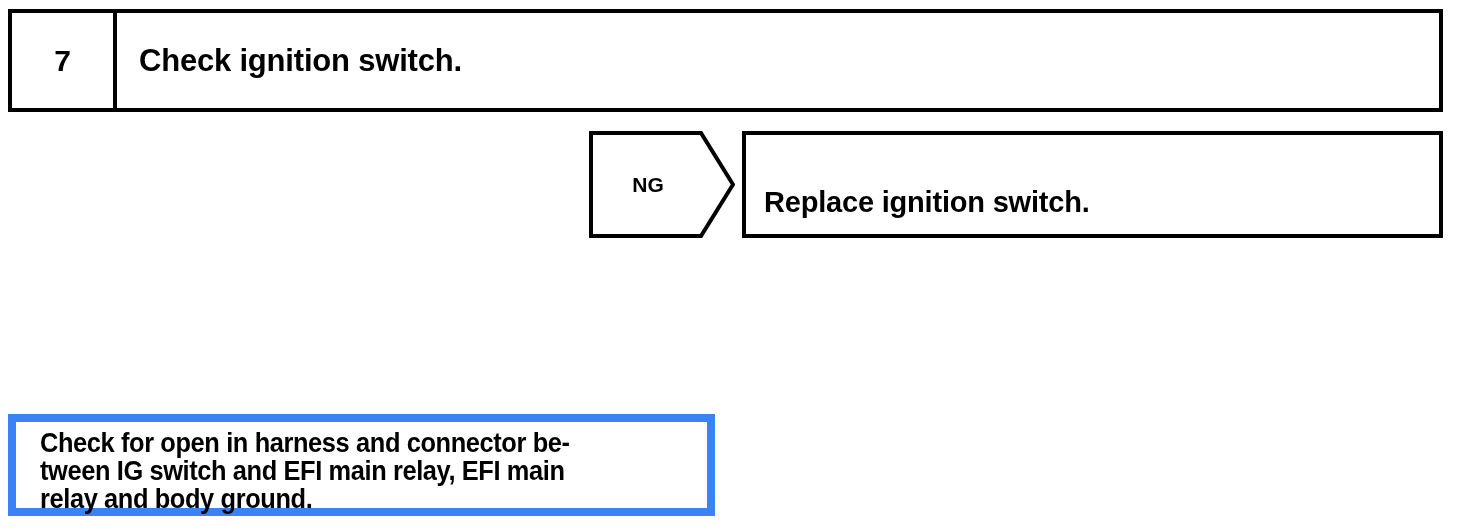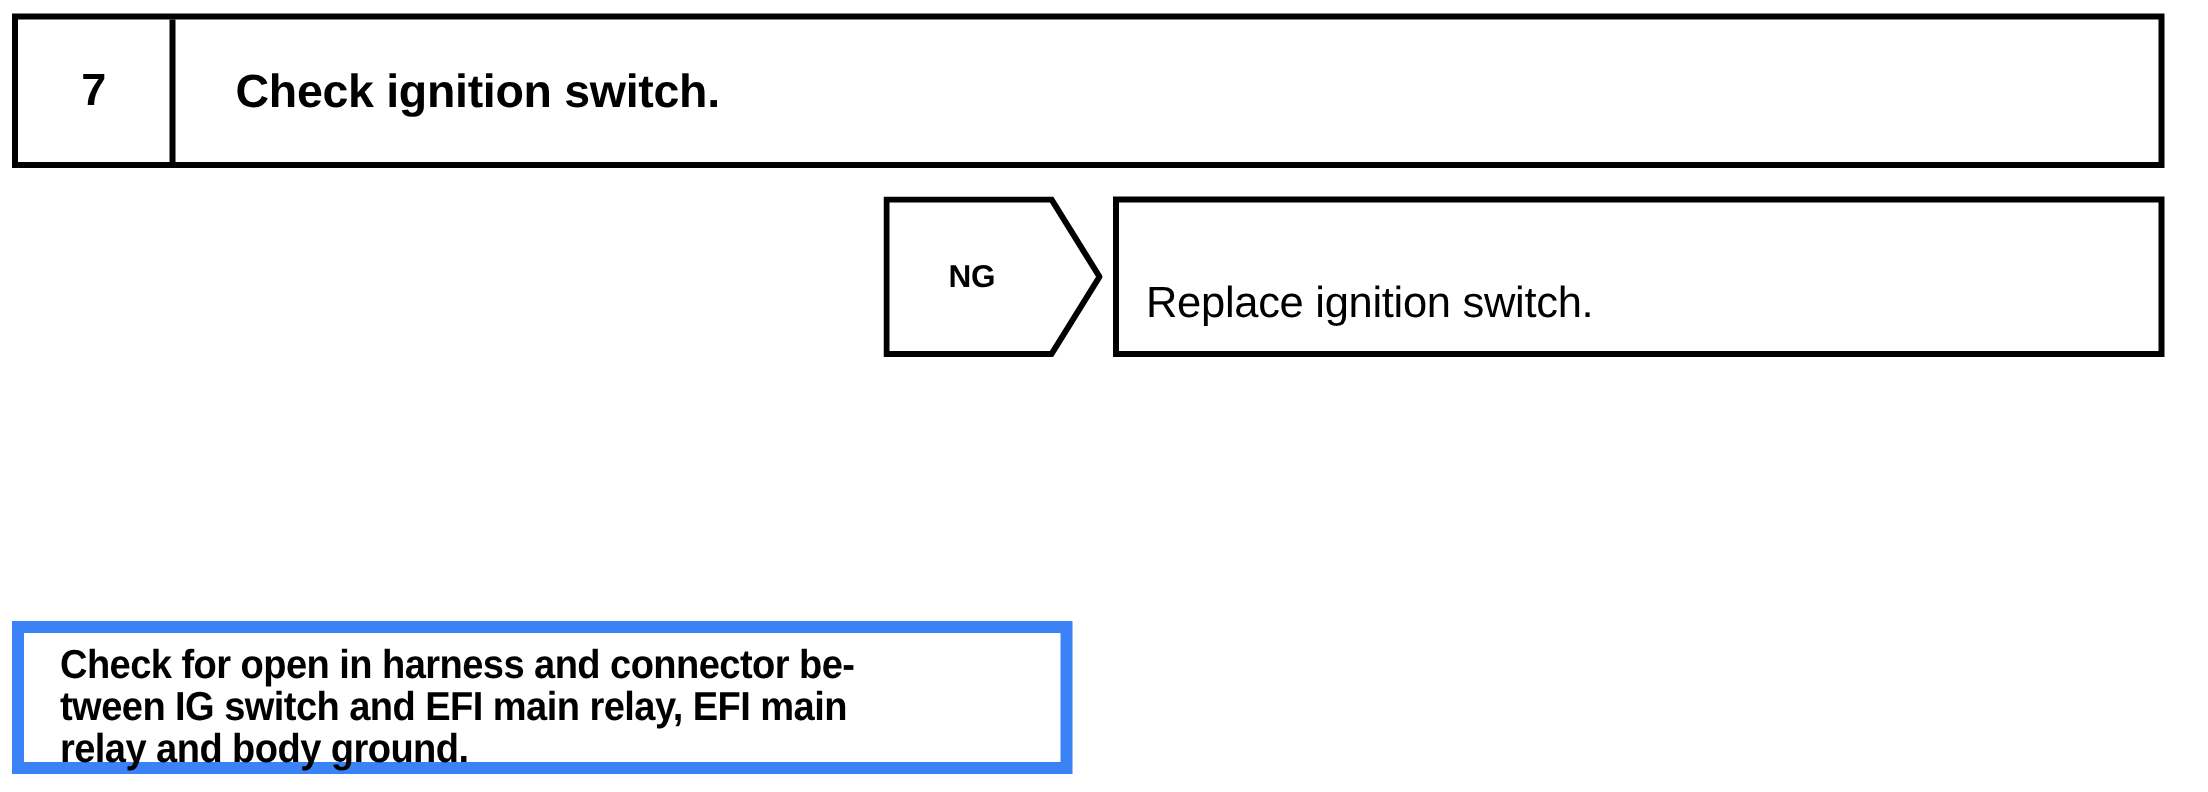--- a/index.html
+++ b/index.html
@@ -55,21 +55,21 @@
     top: 0;
     right: 0;
     height: 100%;
     display: flex;
     align-items: center;
   }
   .step-label-text {
     font-size: 31px;
     font-weight: bold;
     line-height: 1;
-    padding-left: 40px;
+    padding-left: 22px;
     letter-spacing: -0.2px;
   }
 
   
   .ng-arrow {
     position: absolute;
     left: 589px;
     top: 131px;
     width: 146px;
     height: 107px;
@@ -102,21 +102,21 @@
     width: 701px;
     height: 107px;
     border: 4px solid #000000;
     box-sizing: border-box;
     background: #ffffff;
     display: flex;
     align-items: center;
   }
   .replace-text {
     font-size: 29px;
-    font-weight: normal;
+    font-weight: bold;
     line-height: 1;
     padding-left: 18px;
     letter-spacing: -0.2px;
     margin-top: 36px;
   }
 
   
   .ok-arrow {
     position: absolute;
     left: 9px;

